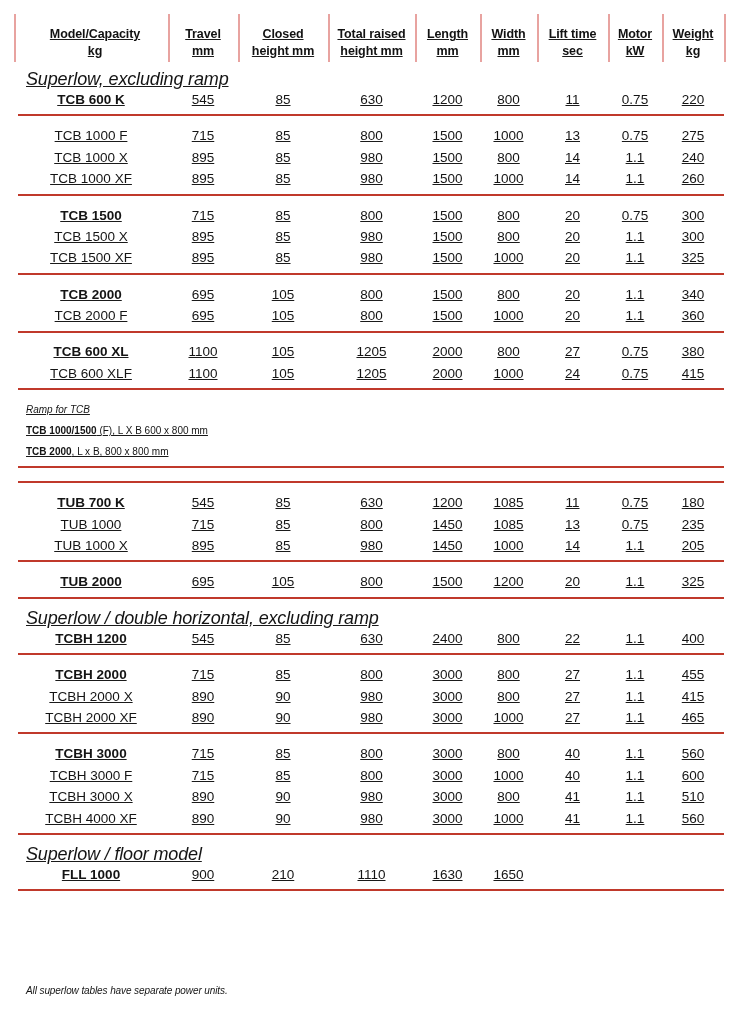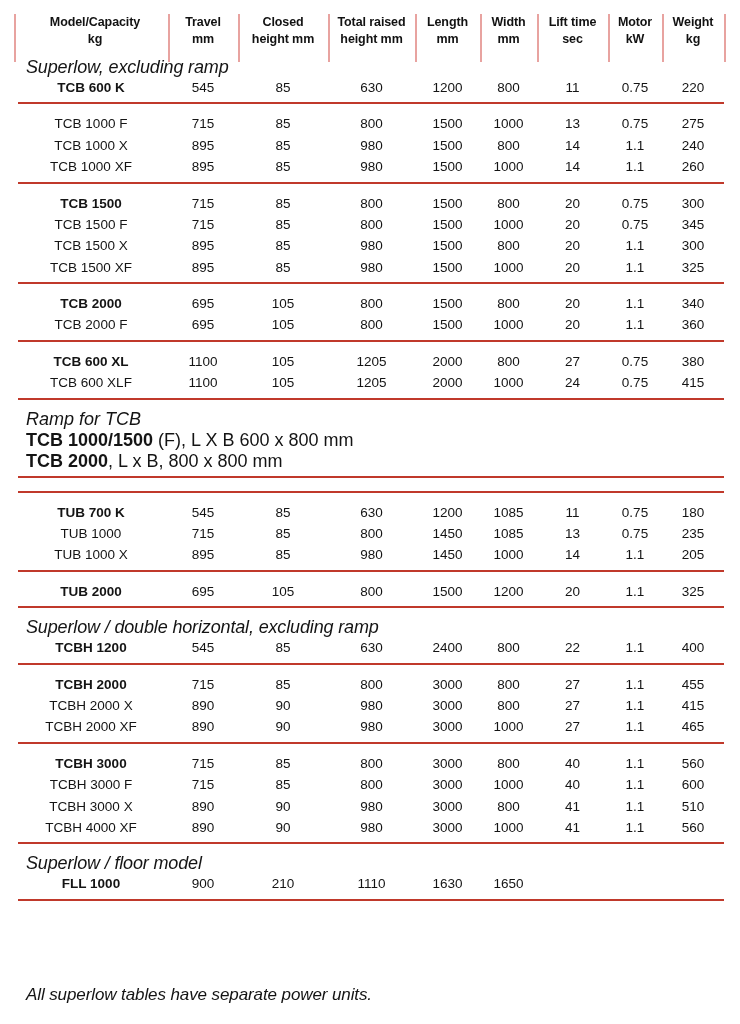--- a/index.html
+++ b/index.html
@@ -30,24 +30,25 @@
     top: 14px;
     width: 1.5px;
     height: 48px;
     background: #e8a3a0;
   }
 
   
   table.spec {
     position: absolute;
     left: 14px;
-    top: 12px;
+    top: 24px;
     width: 710px;
     border-collapse: collapse;
     table-layout: fixed;
+    text-decoration: underline;
   }
 
   table.spec col.c-model  { width: 154px; }
   table.spec col.c-travel { width: 70px;  }
   table.spec col.c-closed { width: 90px;  }
   table.spec col.c-total  { width: 87px;  }
   table.spec col.c-length { width: 65px;  }
   table.spec col.c-width  { width: 57px;  }
   table.spec col.c-lift   { width: 71px;  }
   table.spec col.c-motor  { width: 54px;  }
@@ -118,34 +119,34 @@
   
   tr.gap td { height: 9px; padding: 0; line-height: 0; }
 
   
   tr.note-row td { padding: 0; }
   .note-block {
     padding-left: 12px;
     text-align: left;
   }
   .note-line {
-    font-size: 18px;
+    font-size: 10px;
     line-height: 21px;
     color: #141414;
     white-space: nowrap;
   }
   .note-line.italic { font-style: italic; }
   .note-line b { font-weight: bold; }
 
   
   .footer-note {
     position: absolute;
     left: 26px;
     top: 985px;
-    font-size: 17px;
+    font-size: 10px;
     font-style: italic;
     color: #141414;
     letter-spacing: -0.1px;
   }
 </style>
 </head>
 <body>
 
 <div id="spec-sheet">
 
@@ -285,31 +286,20 @@
           <td>715</td>
           <td>85</td>
           <td>800</td>
           <td>1500</td>
           <td>800</td>
           <td>20</td>
           <td>0.75</td>
           <td>300</td>
         </tr>
         <tr>
-          <td class="model-cell">TCB 1500 F</td>
-          <td>715</td>
-          <td>85</td>
-          <td>800</td>
-          <td>1500</td>
-          <td>1000</td>
-          <td>20</td>
-          <td>0.75</td>
-          <td>345</td>
-        </tr>
-        <tr>
           <td class="model-cell">TCB 1500 X</td>
           <td>895</td>
           <td>85</td>
           <td>980</td>
           <td>1500</td>
           <td>800</td>
           <td>20</td>
           <td>1.1</td>
           <td>300</td>
         </tr>

